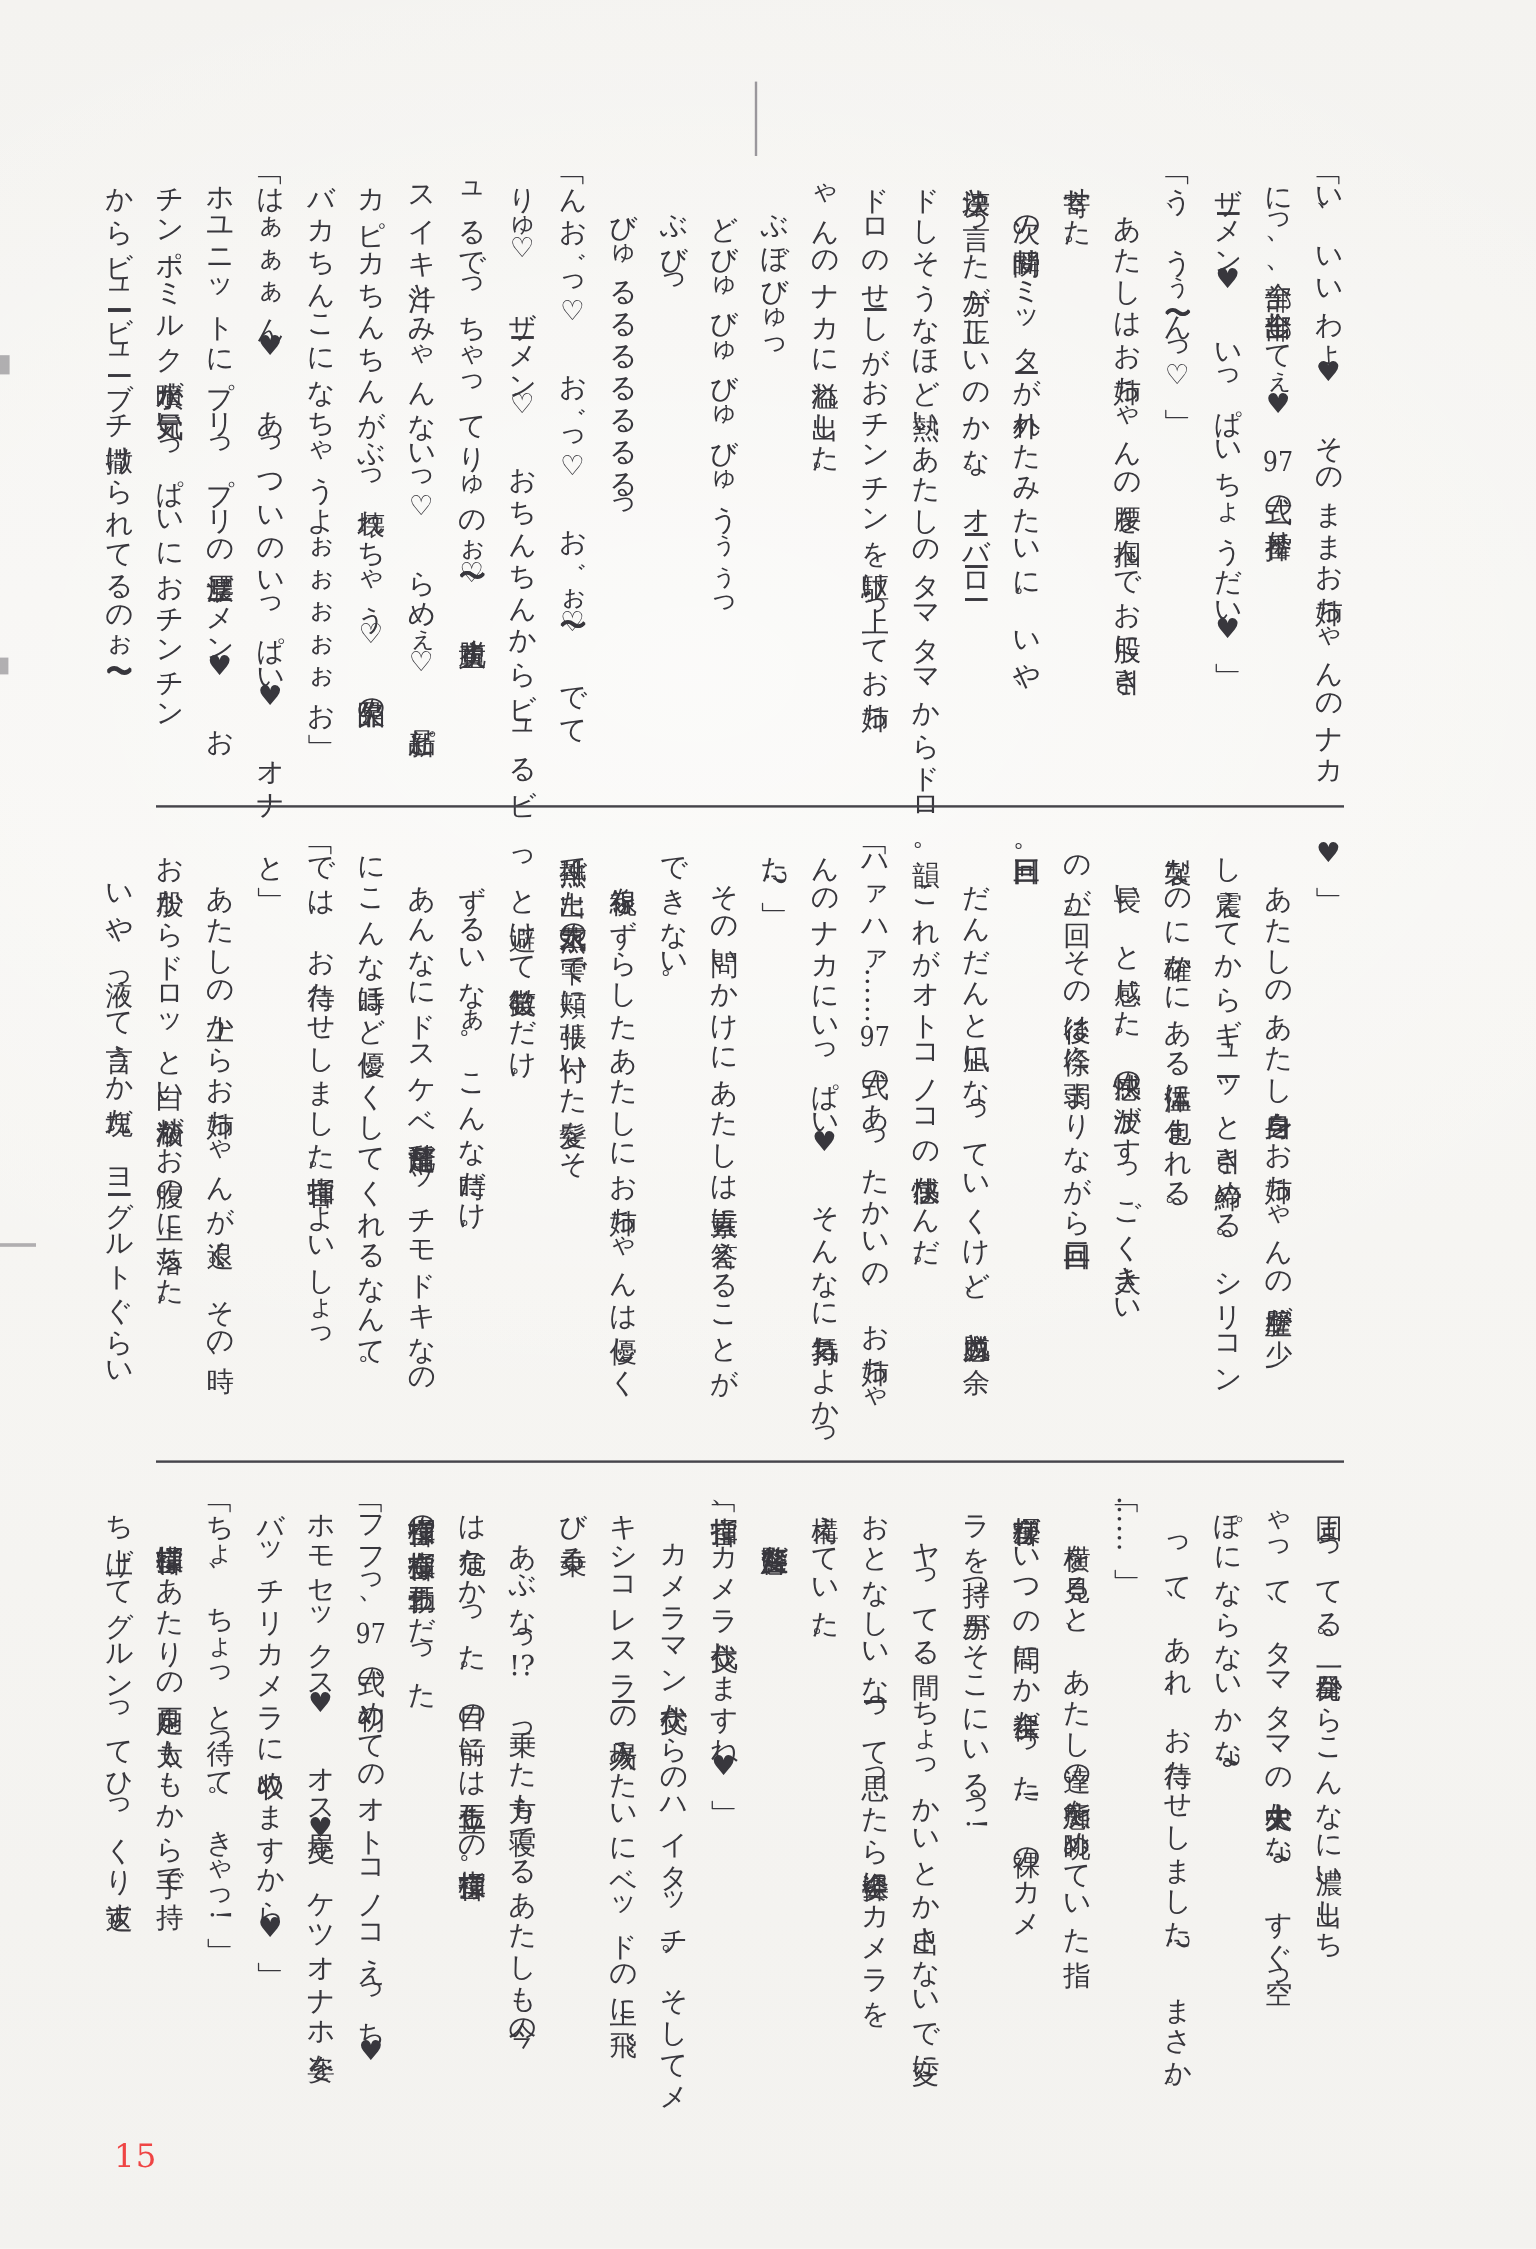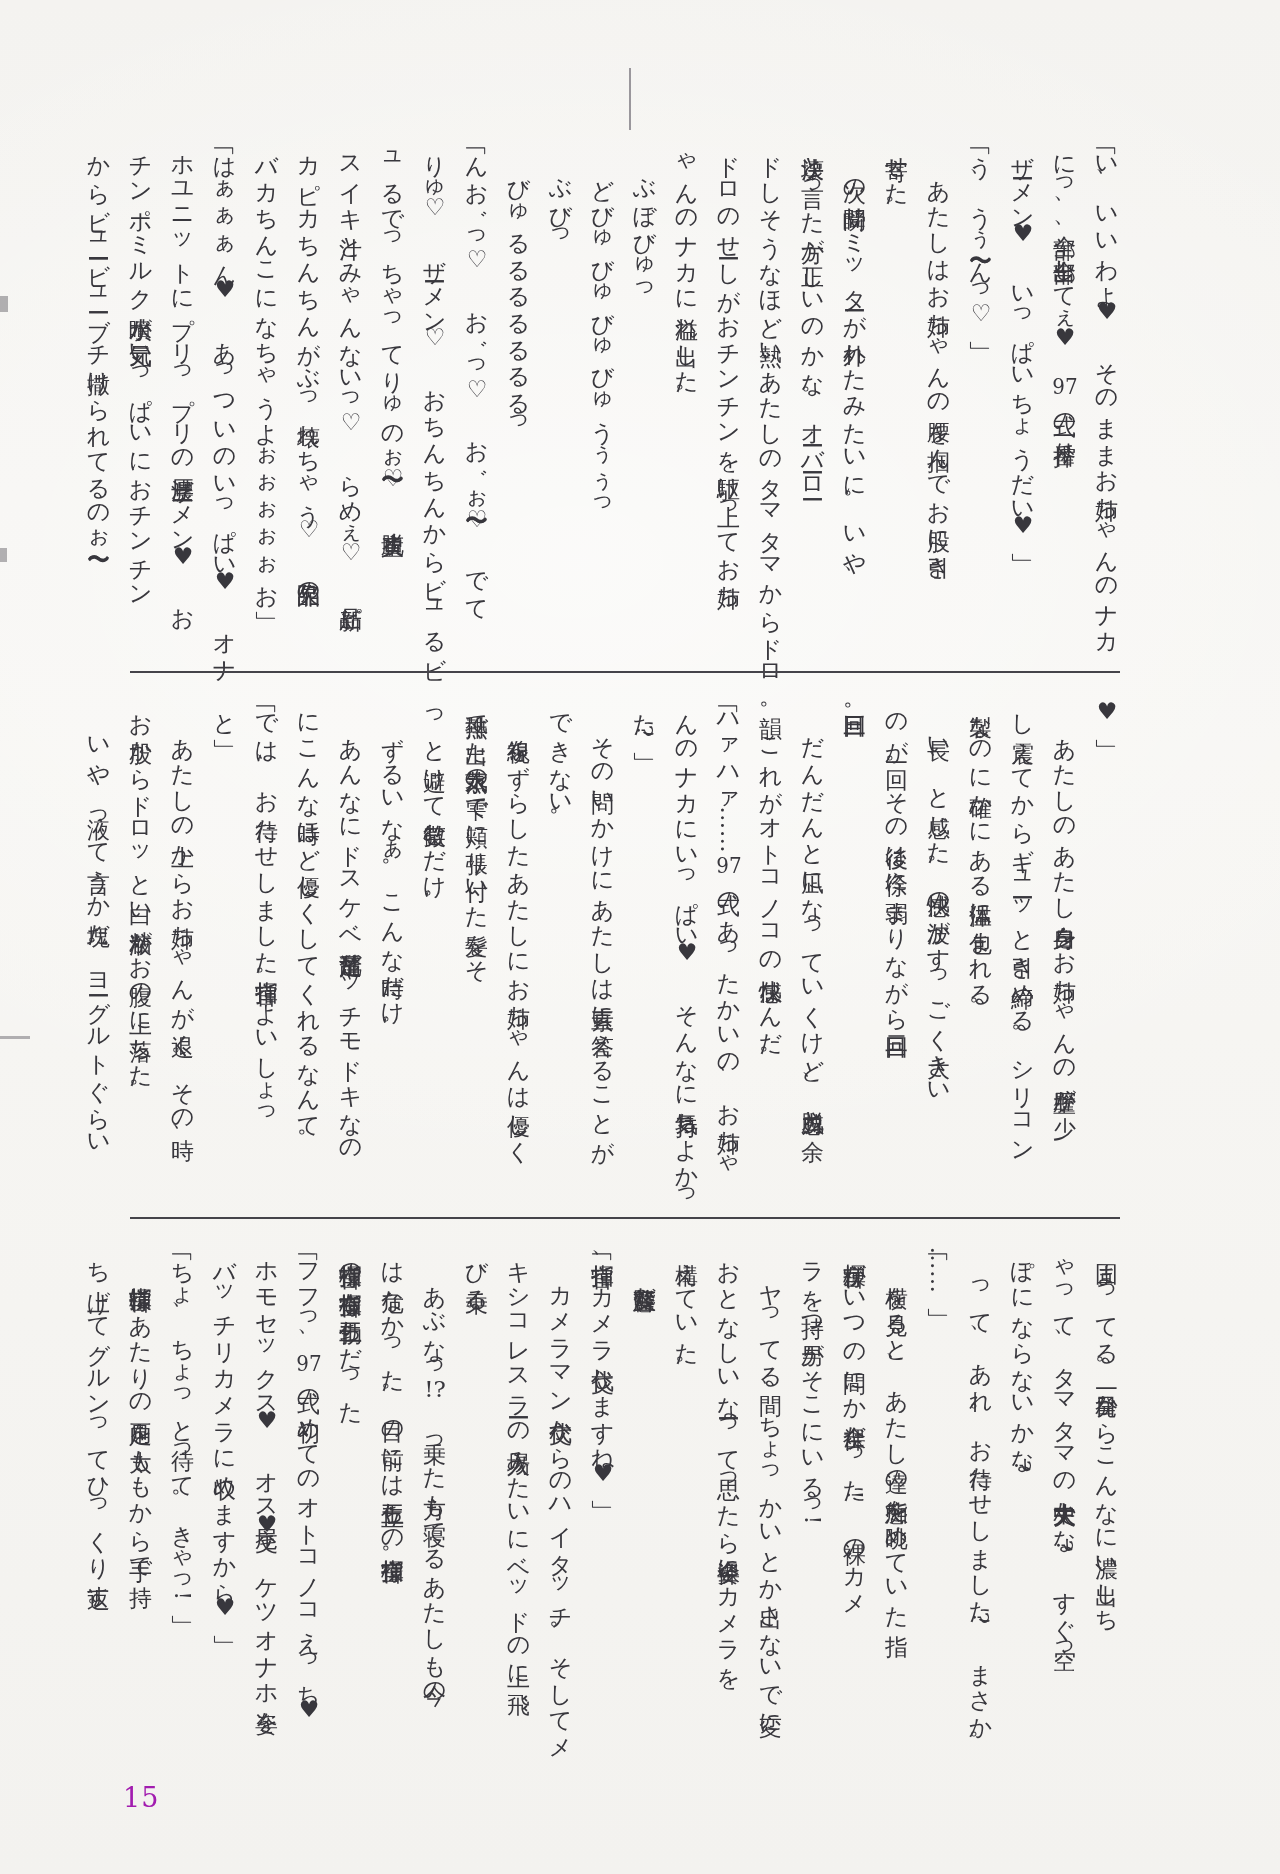--- a/index.html
+++ b/index.html
@@ -69,25 +69,25 @@
     background: #9a979c;
   }
 
   .scan-artifact { position: absolute; background: #6a676d; opacity: 0.5; }
   .artifact-a { left: 0; top: 296px; width: 8px; height: 16px; }
   .artifact-b { left: 0; top: 548px; width: 7px; height: 14px; }
   .artifact-c { left: 0; top: 1036px; width: 30px; height: 3px; }
 
   .page-number {
     position: absolute;
-    left: 123px;
+    left: 95px;
     top: 1782px;
     font-size: 27px;
     letter-spacing: 1px;
-    color: #a21caf;
+    color: #ef4444;
   }
 </style>
 </head>
 <body>
 
 <div class="page">
 
   <div class="fold-mark"></div>
   <div class="scan-artifact artifact-a"></div>
   <div class="scan-artifact artifact-b"></div>

